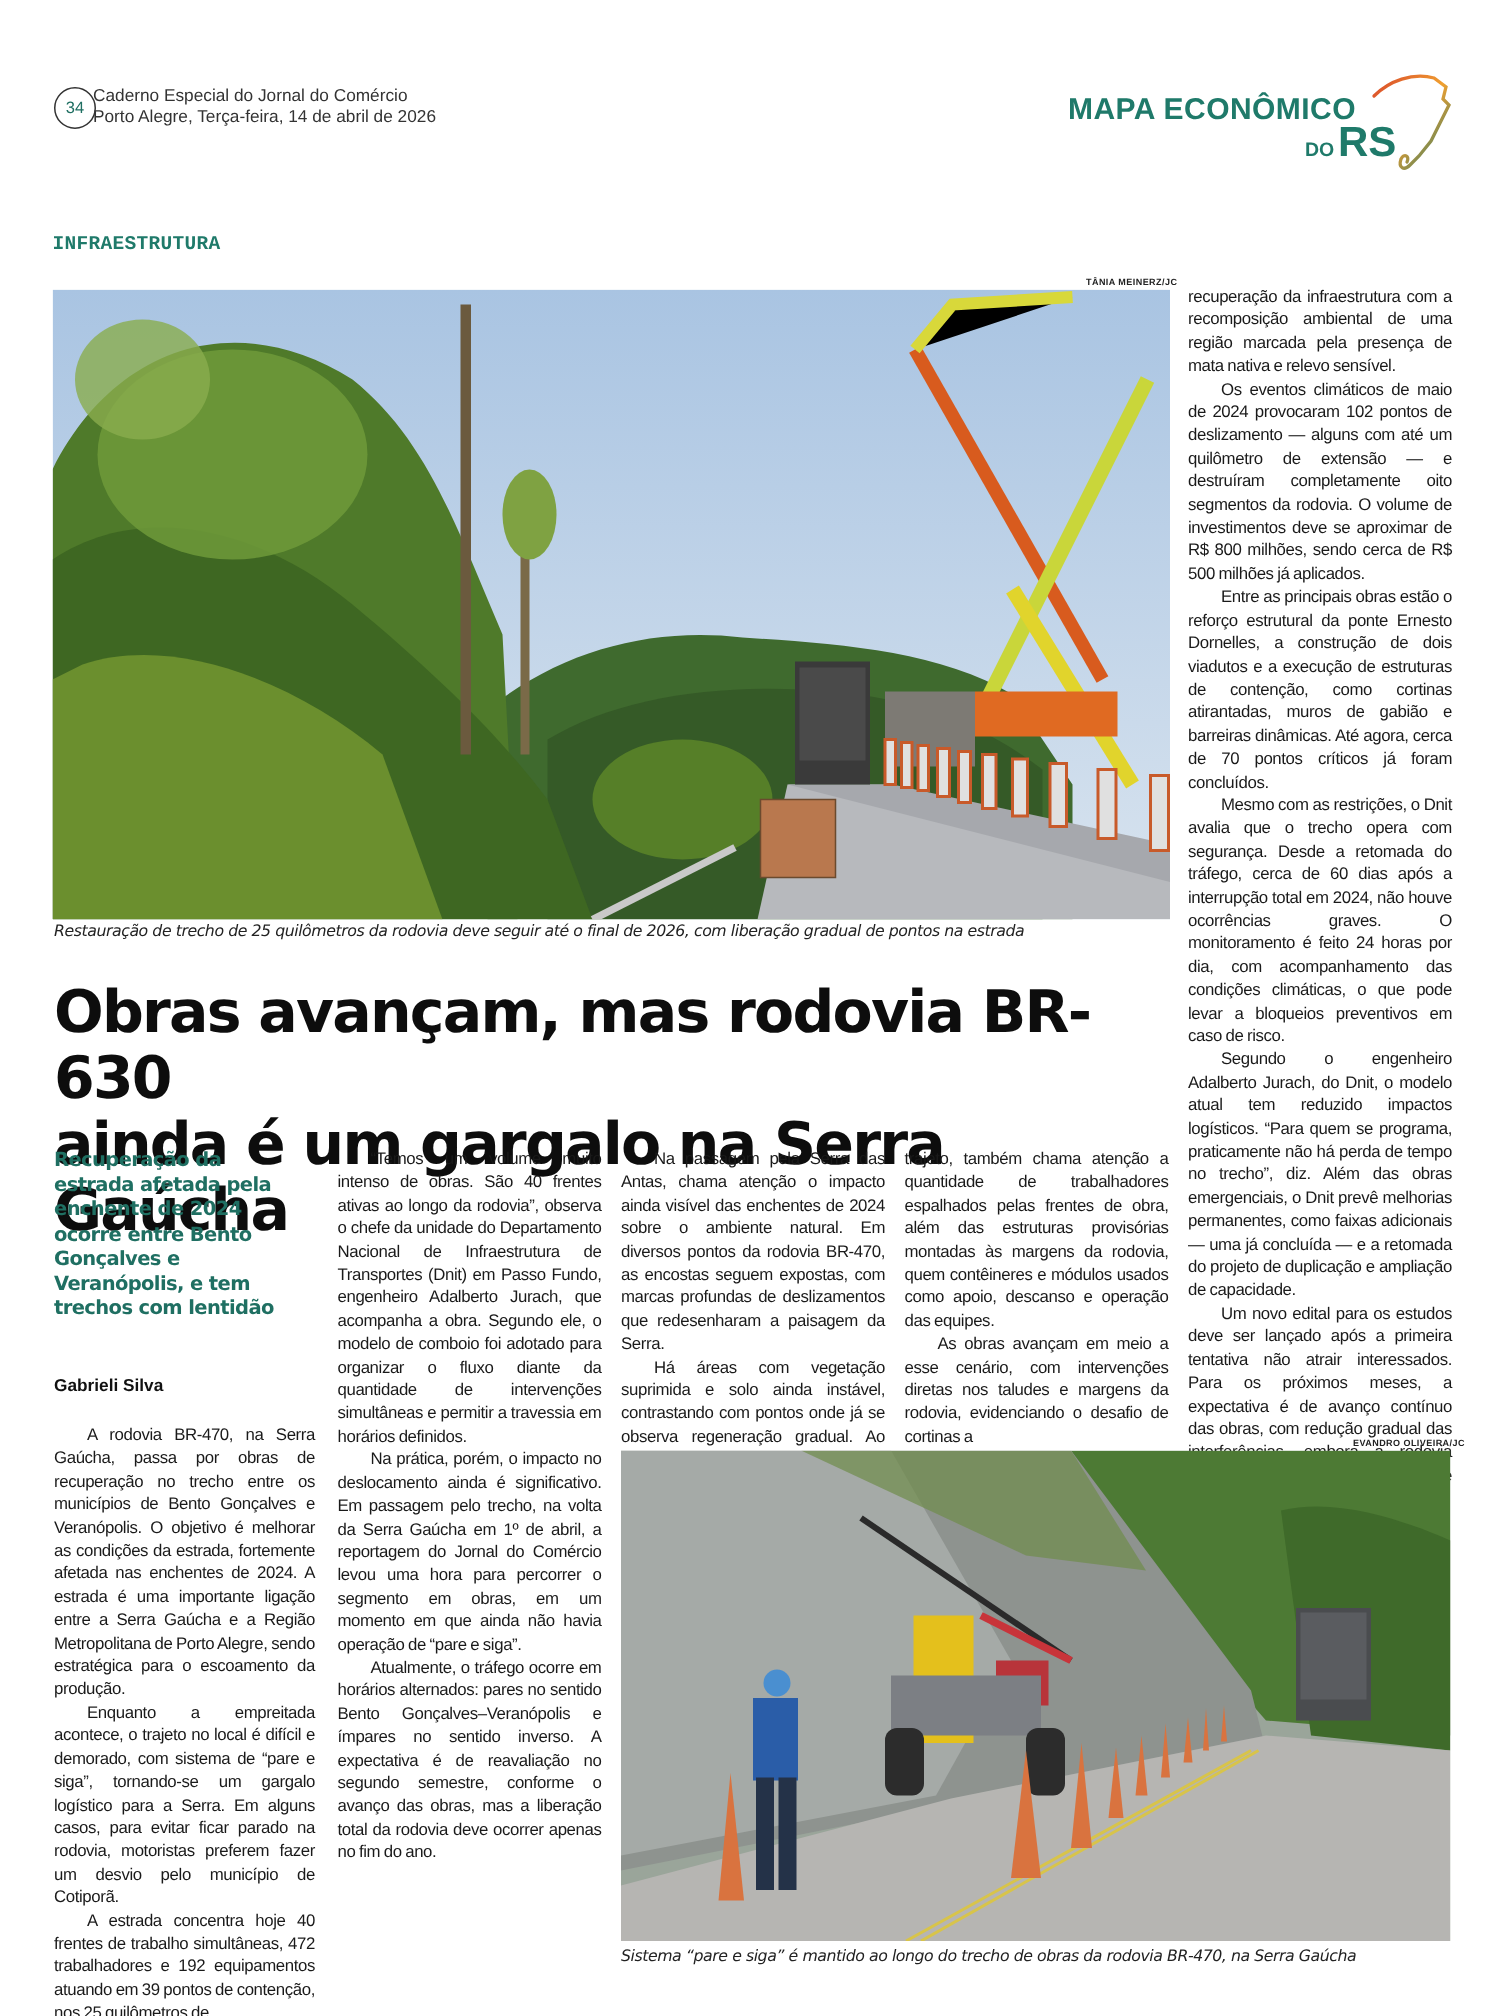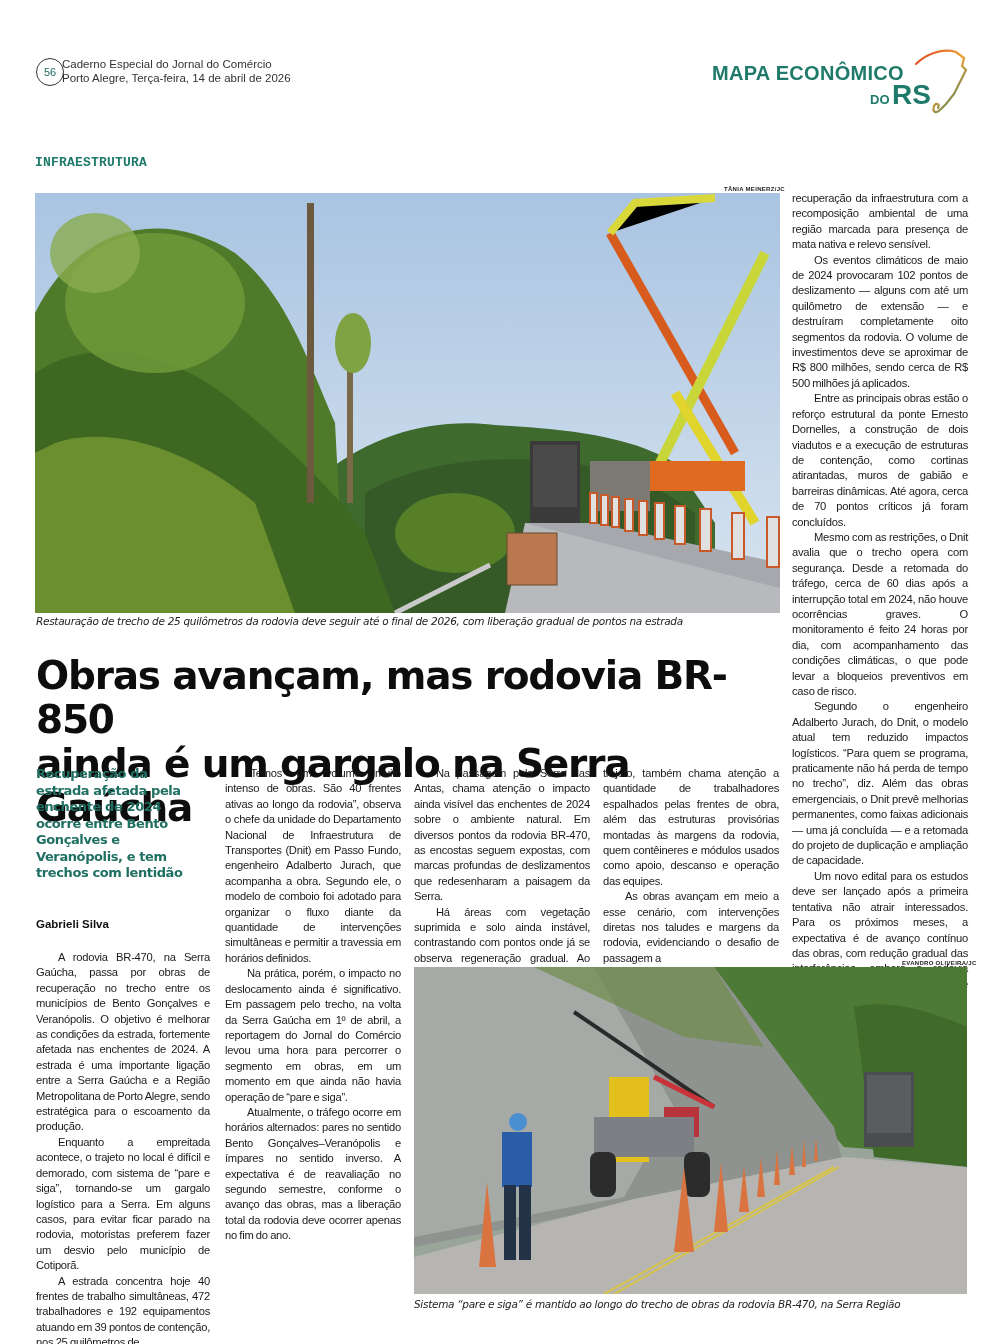--- a/index.html
+++ b/index.html
@@ -50,21 +50,21 @@
     font-size: 11.2px; line-height: 15.4px; color: #1a1a1a;
     text-align: justify; hyphens: auto; letter-spacing: -0.25px;
     word-spacing: -0.5px;
   }
   .col p { text-indent: 22px; }
   .col p.noindent { text-indent: 0; }
 </style>
 </head>
 <body>
 
-<div class="abs page-num">56</div>
+<div class="abs page-num">34</div>
 <div class="abs header-line" style="top:57px">Caderno Especial do Jornal do Comércio</div>
 <div class="abs header-line" style="top:71px">Porto Alegre, Terça-feira, 14 de abril de 2026</div>
 
 <div class="abs logo">
   <span class="logo-main">MAPA ECONÔMICO</span>
   <span class="logo-do">DO</span>
   <span class="logo-rs">RS</span>
   <svg class="logo-map" viewBox="0 0 60 70">
     <defs>
       <linearGradient id="mg" x1="0" y1="0" x2="1" y2="1">
@@ -130,21 +130,21 @@
       <rect x="640" y="313" width="10" height="38"></rect>
       <rect x="665" y="316" width="11" height="42"></rect>
       <rect x="697" y="320" width="12" height="46"></rect>
       <rect x="732" y="324" width="12" height="50"></rect>
     </g>
   </svg>
 </div>
 <div class="abs caption" style="left:36px; top:615px; width:750px;">Restauração de trecho de 25 quilômetros da rodovia deve seguir até o final de 2026, com liberação gradual de pontos na estrada</div>
 
 <div class="abs headline">
-  <div>Obras avançam, mas rodovia BR-850</div>
+  <div>Obras avançam, mas rodovia BR-630</div>
   <div>ainda é um gargalo na Serra Gaúcha</div>
 </div>
 
 <div class="abs deck">Recuperação da estrada afetada pela enchente de 2024 ocorre entre Bento Gonçalves e Veranópolis, e tem trechos com lentidão</div>
 <div class="abs byline">Gabrieli Silva</div>
 
 <div class="abs col" style="left:36px; top:950px; width:174px;">
   <p>A rodovia BR-470, na Serra Gaúcha, passa por obras de recuperação no trecho entre os municípios de Bento Gonçalves e Veranópolis. O objetivo é melhorar as condições da estrada, fortemente afetada nas enchentes de 2024. A estrada é uma importante ligação entre a Serra Gaúcha e a Região Metropolitana de Porto Alegre, sendo estratégica para o escoamento da produção.</p>
   <p>Enquanto a empreitada acontece, o trajeto no local é difícil e demorado, com sistema de “pare e siga”, tornando-se um gargalo logístico para a Serra. Em alguns casos, para evitar ficar parado na rodovia, motoristas preferem fazer um desvio pelo município de Cotiporã.</p>
   <p>A estrada concentra hoje 40 frentes de trabalho simultâneas, 472 trabalhadores e 192 equipamentos atuando em 39 pontos de contenção, nos 25 quilômetros de</p>
@@ -156,25 +156,25 @@
   <p>Atualmente, o tráfego ocorre em horários alternados: pares no sentido Bento Gonçalves–Veranópolis e ímpares no sentido inverso. A expectativa é de reavaliação no segundo semestre, conforme o avanço das obras, mas a liberação total da rodovia deve ocorrer apenas no fim do ano.</p>
 </div>
 
 <div class="abs col" style="left:414px; top:766px; width:176px;">
   <p>Na passagem pela Serra das Antas, chama atenção o impacto ainda visível das enchentes de 2024 sobre o ambiente natural. Em diversos pontos da rodovia BR-470, as encostas seguem expostas, com marcas profundas de deslizamentos que redesenharam a paisagem da Serra.</p>
   <p>Há áreas com vegetação suprimida e solo ainda instável, contrastando com pontos onde já se observa regeneração gradual. Ao longo do</p>
 </div>
 
 <div class="abs col" style="left:603px; top:766px; width:176px;">
   <p class="noindent">trajeto, também chama atenção a quantidade de trabalhadores espalhados pelas frentes de obra, além das estruturas provisórias montadas às margens da rodovia, quem contêineres e módulos usados como apoio, descanso e operação das equipes.</p>
-  <p>As obras avançam em meio a esse cenário, com intervenções diretas nos taludes e margens da rodovia, evidenciando o desafio de passagem a</p>
+  <p>As obras avançam em meio a esse cenário, com intervenções diretas nos taludes e margens da rodovia, evidenciando o desafio de cortinas a</p>
 </div>
 
 <div class="abs col" style="left:792px; top:191px; width:176px;">
-  <p class="noindent">recuperação da infraestrutura com a recomposição ambiental de uma região marcada para presença de mata nativa e relevo sensível.</p>
+  <p class="noindent">recuperação da infraestrutura com a recomposição ambiental de uma região marcada pela presença de mata nativa e relevo sensível.</p>
   <p>Os eventos climáticos de maio de 2024 provocaram 102 pontos de deslizamento — alguns com até um quilômetro de extensão — e destruíram completamente oito segmentos da rodovia. O volume de investimentos deve se aproximar de R$ 800 milhões, sendo cerca de R$ 500 milhões já aplicados.</p>
   <p>Entre as principais obras estão o reforço estrutural da ponte Ernesto Dornelles, a construção de dois viadutos e a execução de estruturas de contenção, como cortinas atirantadas, muros de gabião e barreiras dinâmicas. Até agora, cerca de 70 pontos críticos já foram concluídos.</p>
   <p>Mesmo com as restrições, o Dnit avalia que o trecho opera com segurança. Desde a retomada do tráfego, cerca de 60 dias após a interrupção total em 2024, não houve ocorrências graves. O monitoramento é feito 24 horas por dia, com acompanhamento das condições climáticas, o que pode levar a bloqueios preventivos em caso de risco.</p>
   <p>Segundo o engenheiro Adalberto Jurach, do Dnit, o modelo atual tem reduzido impactos logísticos. “Para quem se programa, praticamente não há perda de tempo no trecho”, diz. Além das obras emergenciais, o Dnit prevê melhorias permanentes, como faixas adicionais — uma já concluída — e a retomada do projeto de duplicação e ampliação de capacidade.</p>
   <p>Um novo edital para os estudos deve ser lançado após a primeira tentativa não atrair interessados. Para os próximos meses, a expectativa é de avanço contínuo das obras, com redução gradual das interferências, embora a rodovia deva seguir em obras ao longo de 2026.</p>
 </div>
 
 <div class="abs credit" style="left:902px; top:960px;">EVANDRO OLIVEIRA/JC</div>
 <div class="abs photo" style="left:414px; top:967px; width:553px; height:327px;">
   <svg width="553" height="327" viewBox="0 0 553 327">
@@ -214,13 +214,13 @@
       <polygon points="400,194 402,170 404,194"></polygon>
     </g>
 
     <circle cx="104" cy="155" r="9" fill="#4a8fd0"></circle>
     <rect x="88" y="165" width="30" height="55" fill="#2a5da8"></rect>
     <rect x="90" y="218" width="12" height="75" fill="#243248"></rect>
     <rect x="105" y="218" width="12" height="75" fill="#243248"></rect>
     <polygon points="65,300 73,215 82,300" fill="#d9733f"></polygon>
   </svg>
 </div>
-<div class="abs caption" style="left:414px; top:1298px; width:580px;">Sistema “pare e siga” é mantido ao longo do trecho de obras da rodovia BR-470, na Serra Região</div>
+<div class="abs caption" style="left:414px; top:1298px; width:580px;">Sistema “pare e siga” é mantido ao longo do trecho de obras da rodovia BR-470, na Serra Gaúcha</div>
 
 </body></html>

